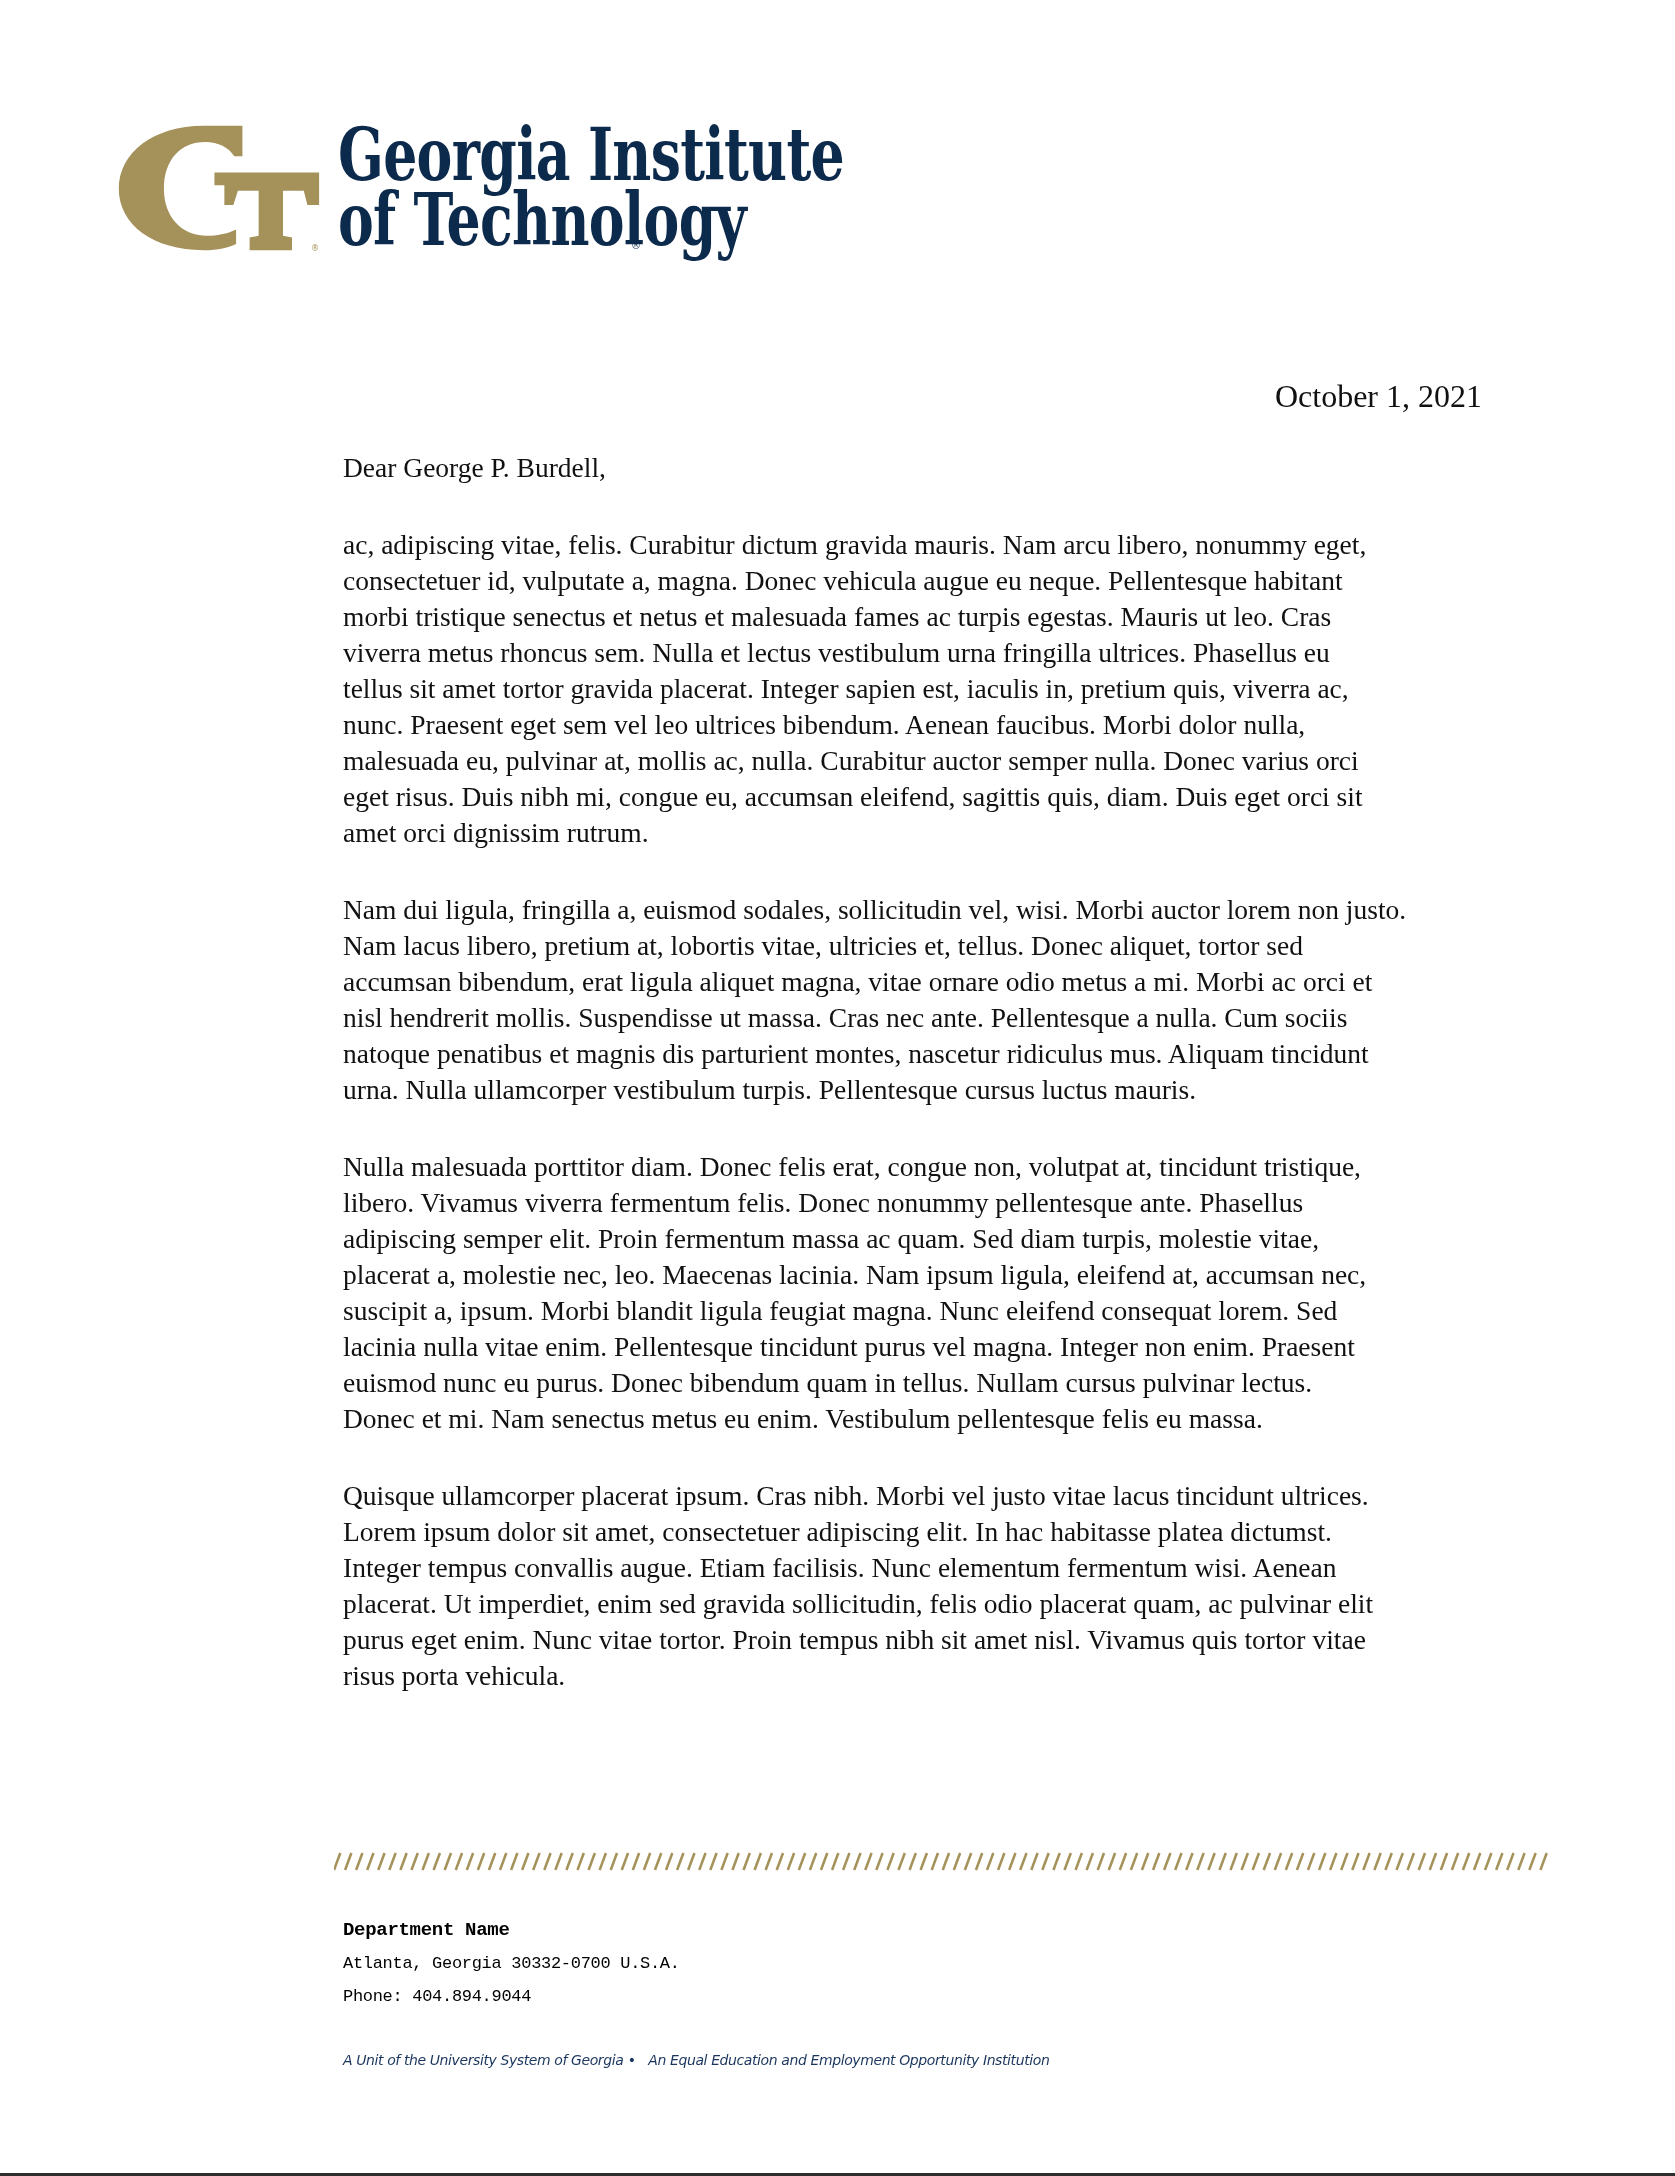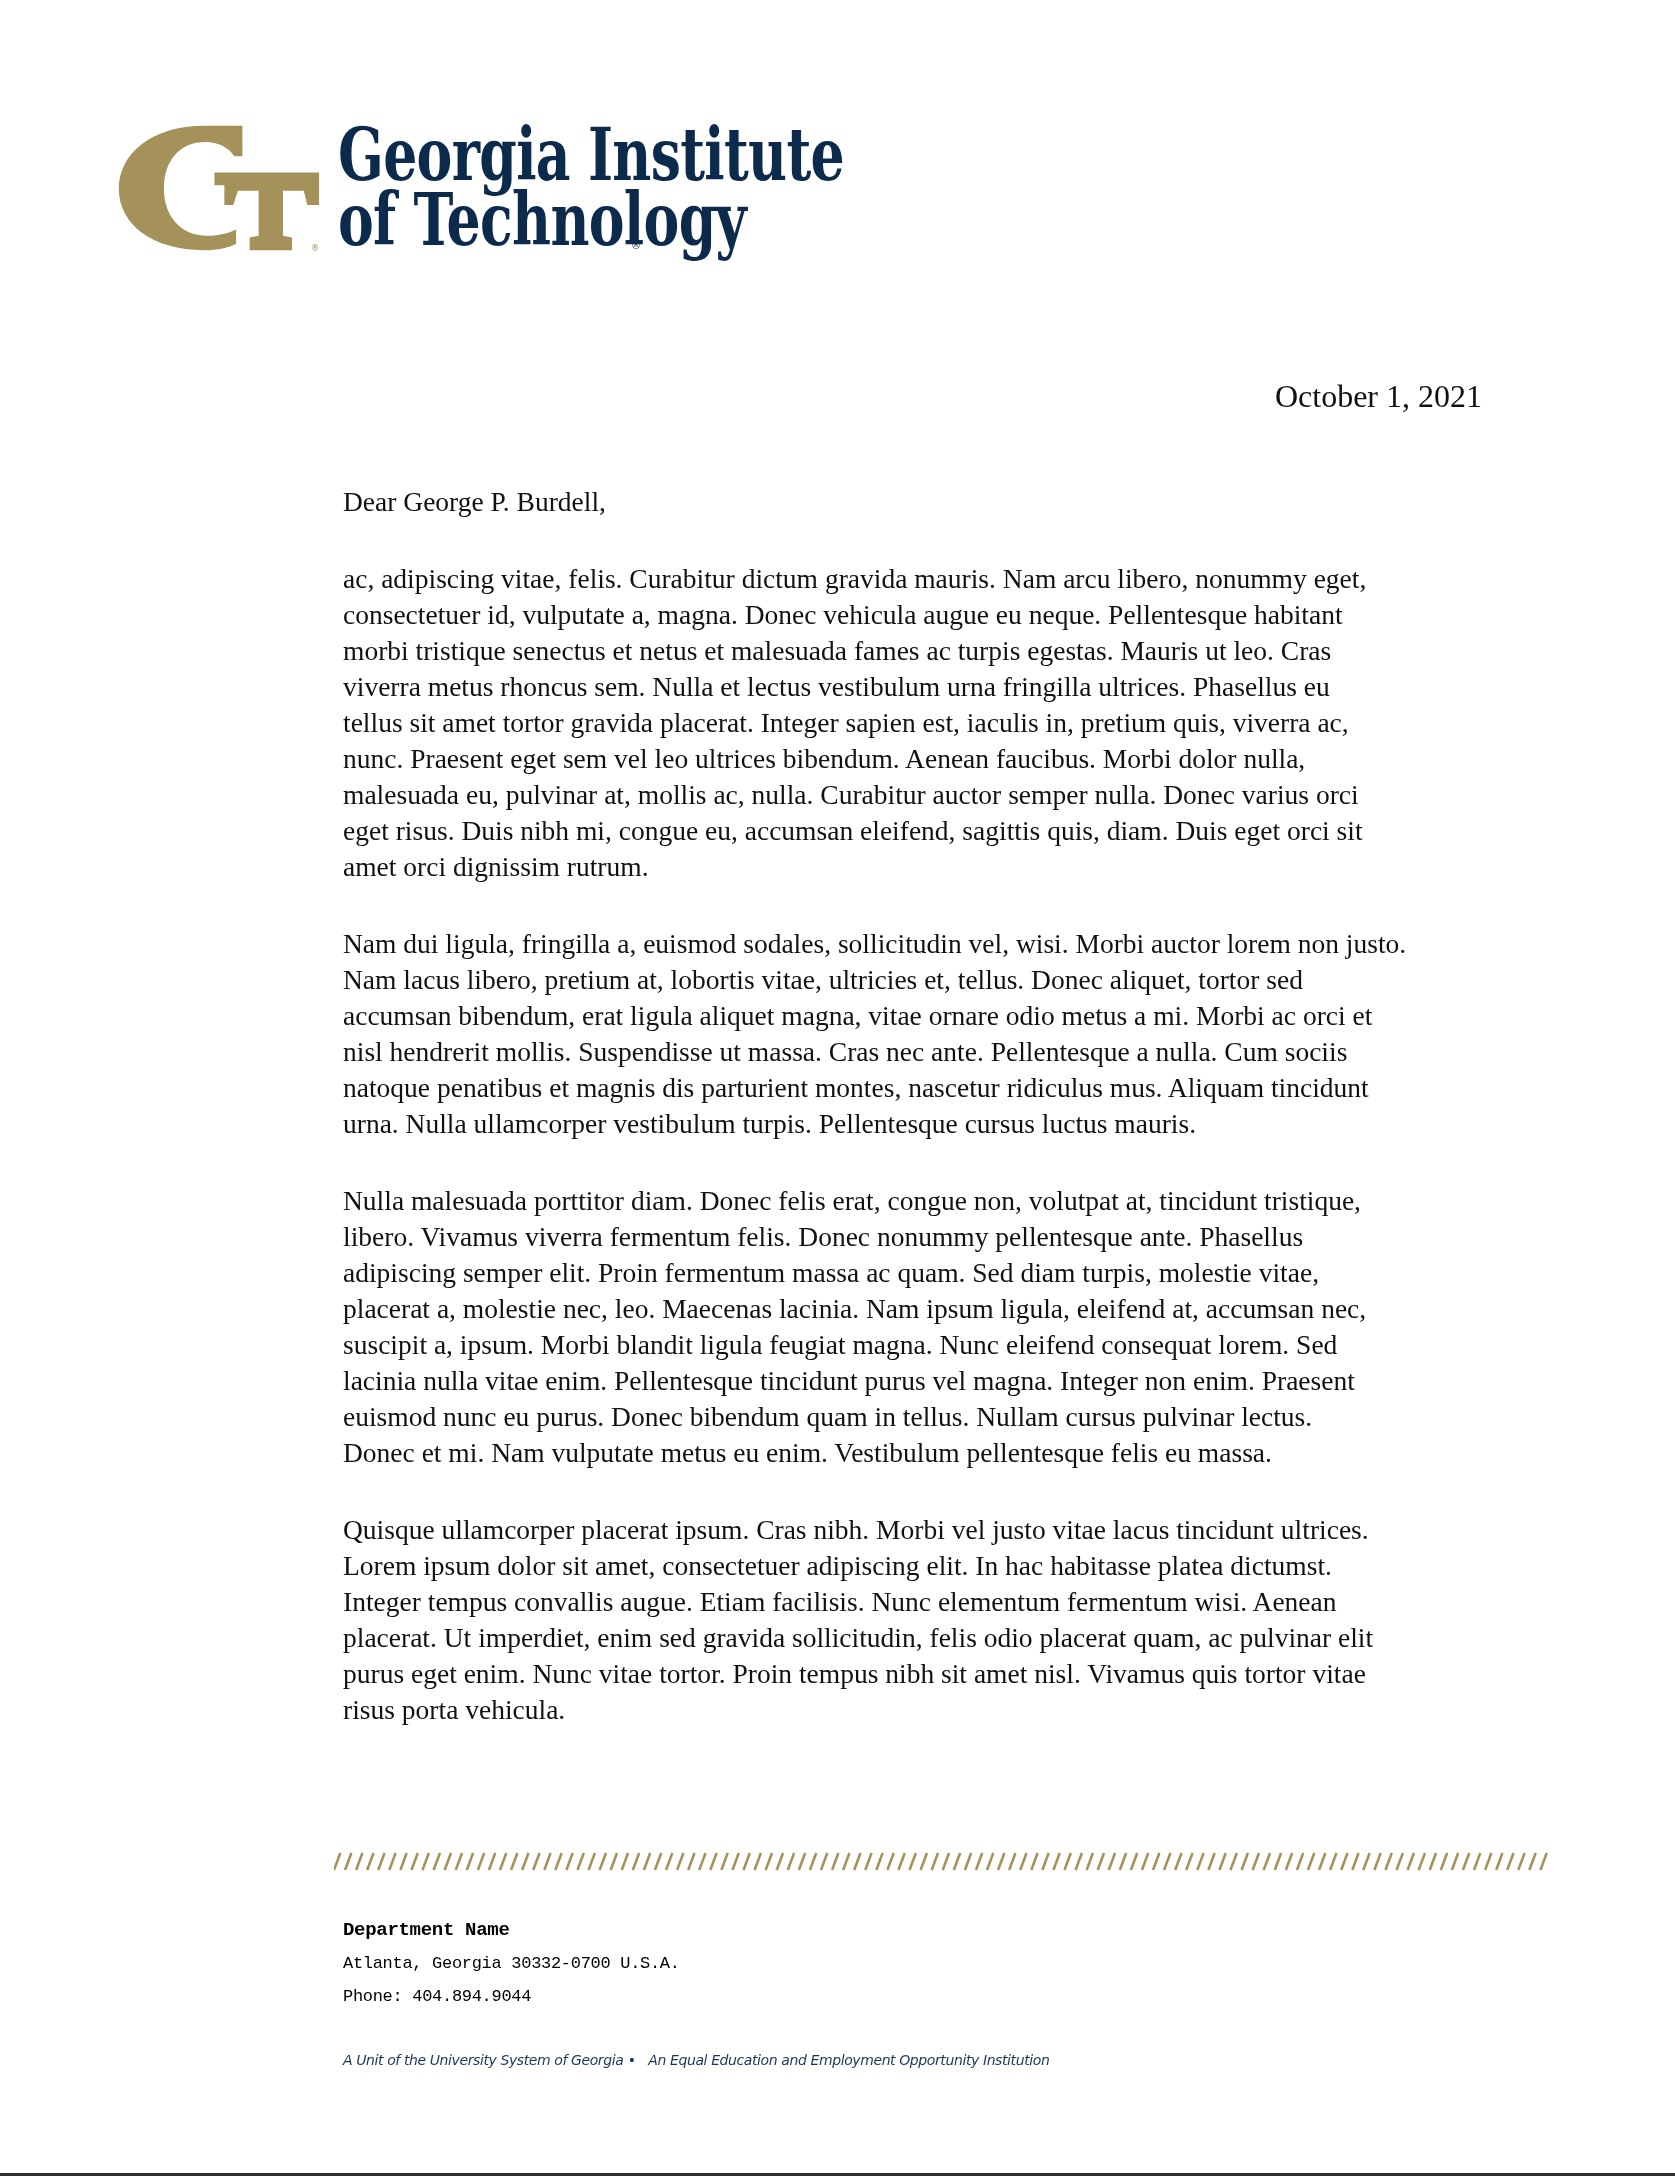--- a/index.html
+++ b/index.html
@@ -25,21 +25,21 @@
   .wm-line.l2 { top: 67px; }
   .reg-mark { position: absolute; font-family: "DejaVu Sans", sans-serif; font-size: 10px; color: #0c2a4c; }
 
   
   .date {
     position: absolute; right: 194px; top: 378px;
     font-family: "Liberation Serif", serif; font-size: 32px; line-height: 36px; color: #111;
   }
   .letter {
     position: absolute; left: 343px; top: 450px; width: 1161px;
-    font-family: "Liberation Serif", serif; font-size: 27.5px; line-height: 36px; color: #111; margin-top: 34px;
+    font-family: "Liberation Serif", serif; font-size: 27.5px; line-height: 36px; color: #111;
   }
   .salutation { margin: 0; height: 36px; white-space: nowrap; }
   .para { margin: 41px 0 0 0; }
   .line { display: block; white-space: nowrap; height: 36px; }
 
   
   .hatch { position: absolute; left: 334px; top: 1852px; width: 1222px; height: 19px; }
   .footer-info { position: absolute; left: 343px; top: 1914px; color: #000000; font-family: Liberation Mono, monospace; }
   .dept { font-weight: bold; font-size: 19px; line-height: 33px; height: 33px; letter-spacing: -0.3px; }
   .addr, .phone { font-size: 17px; line-height: 33px; height: 33px; letter-spacing: -0.3px; }
@@ -106,21 +106,21 @@
         <span class="line">urna. Nulla ullamcorper vestibulum turpis. Pellentesque cursus luctus mauris.</span>
       </p>
       <p class="para">
         <span class="line">Nulla malesuada porttitor diam. Donec felis erat, congue non, volutpat at, tincidunt tristique,</span>
         <span class="line">libero. Vivamus viverra fermentum felis. Donec nonummy pellentesque ante. Phasellus</span>
         <span class="line">adipiscing semper elit. Proin fermentum massa ac quam. Sed diam turpis, molestie vitae,</span>
         <span class="line">placerat a, molestie nec, leo. Maecenas lacinia. Nam ipsum ligula, eleifend at, accumsan nec,</span>
         <span class="line">suscipit a, ipsum. Morbi blandit ligula feugiat magna. Nunc eleifend consequat lorem. Sed</span>
         <span class="line">lacinia nulla vitae enim. Pellentesque tincidunt purus vel magna. Integer non enim. Praesent</span>
         <span class="line">euismod nunc eu purus. Donec bibendum quam in tellus. Nullam cursus pulvinar lectus.</span>
-        <span class="line">Donec et mi. Nam vulputate metus eu enim. Vestibulum pellentesque felis eu massa.</span>
+        <span class="line">Donec et mi. Nam senectus metus eu enim. Vestibulum pellentesque felis eu massa.</span>
       </p>
       <p class="para">
         <span class="line">Quisque ullamcorper placerat ipsum. Cras nibh. Morbi vel justo vitae lacus tincidunt ultrices.</span>
         <span class="line">Lorem ipsum dolor sit amet, consectetuer adipiscing elit. In hac habitasse platea dictumst.</span>
         <span class="line">Integer tempus convallis augue. Etiam facilisis. Nunc elementum fermentum wisi. Aenean</span>
         <span class="line">placerat. Ut imperdiet, enim sed gravida sollicitudin, felis odio placerat quam, ac pulvinar elit</span>
         <span class="line">purus eget enim. Nunc vitae tortor. Proin tempus nibh sit amet nisl. Vivamus quis tortor vitae</span>
         <span class="line">risus porta vehicula.</span>
       </p>
     </div>

